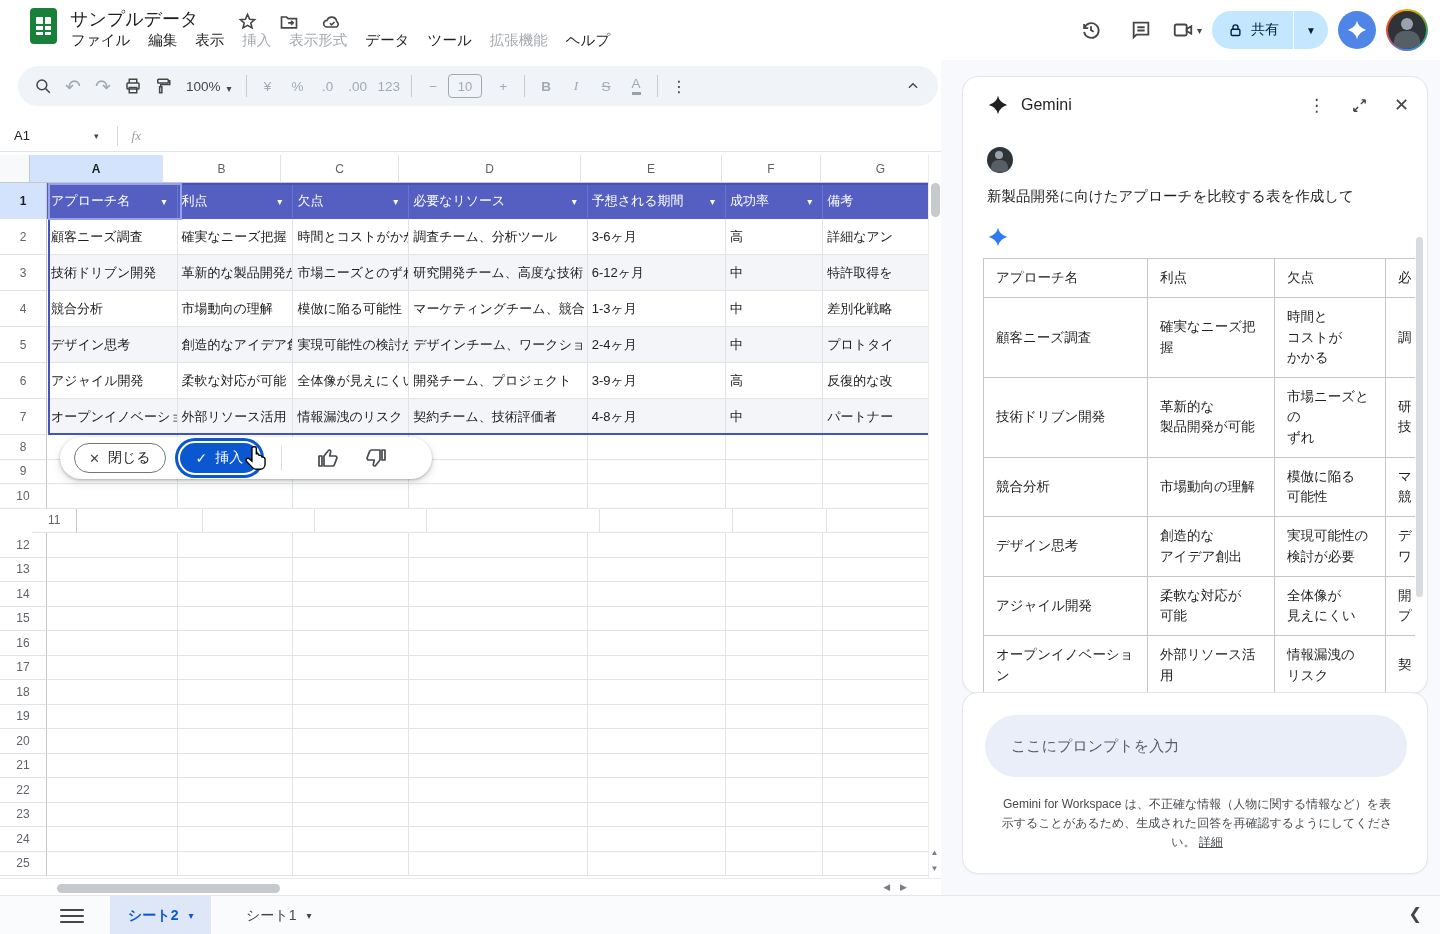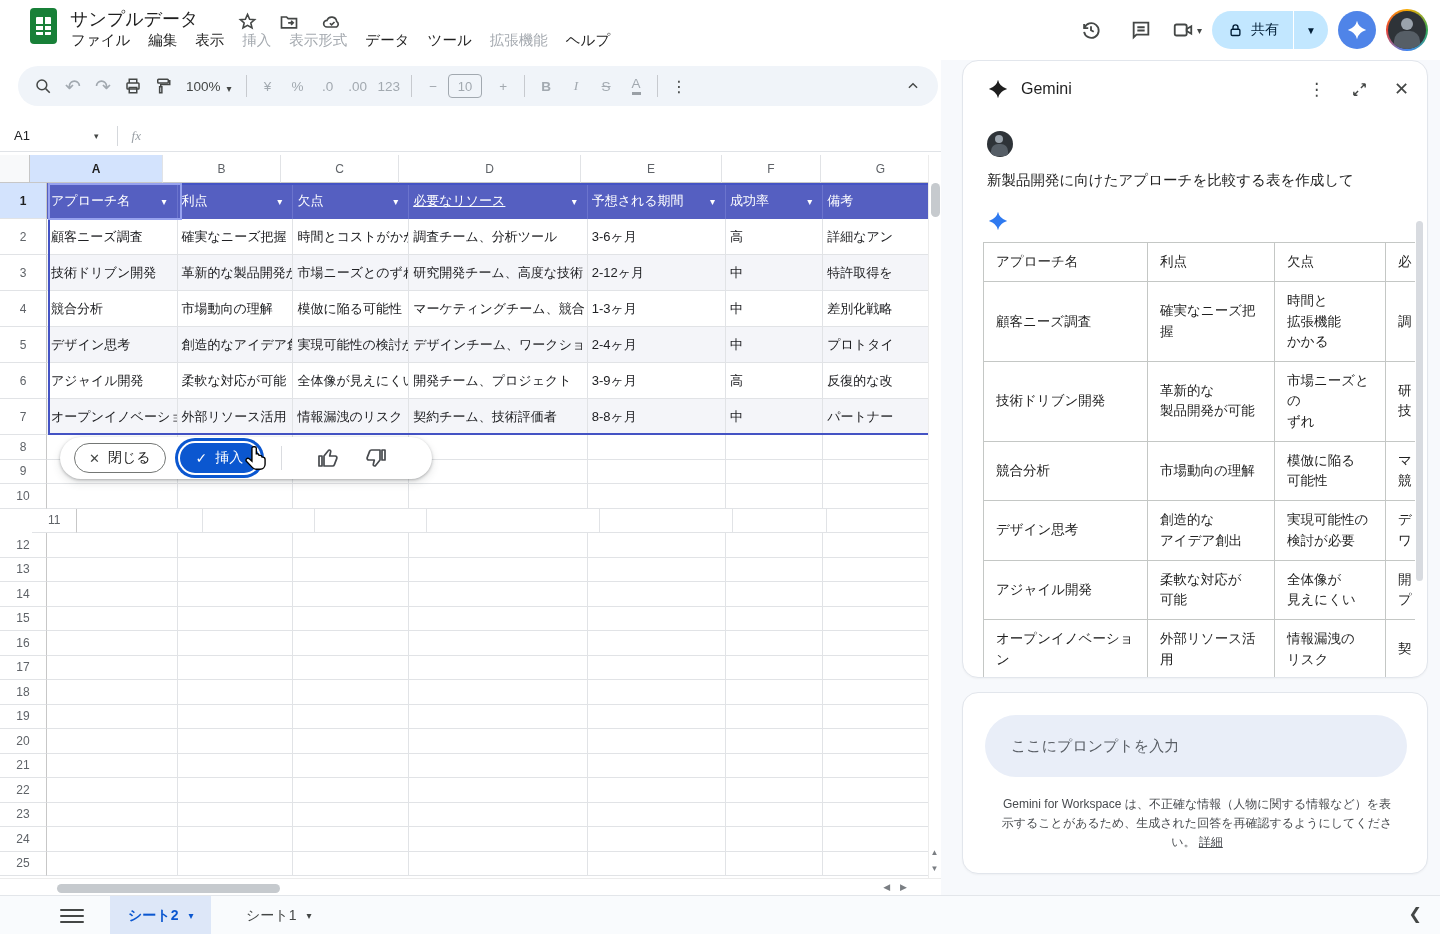--- a/index.html
+++ b/index.html
@@ -104,21 +104,21 @@
     gap:8px; padding:0 16px; font-size:14px; color:#fff; background:#0b57d0;
     box-shadow:0 0 0 2px #fff, 0 0 0 5px #0b57d0; }
   .pill-sep { width:1px; height:24px; background:#dadce0; margin:0 22px; }
   .thumb { width:24px; height:24px; color:#474a4e; margin:0 12px; }
   .hand-cursor { position:absolute; left:183px; top:8px; width:28px; height:30px; z-index:40; }
 
   
   .side-bg { position:absolute; left:941px; top:60px; width:499px; height:835px; background:#f7f9fc; }
   .card { position:absolute; background:#fff; border:1px solid #e2e6ec; border-radius:16px;
           box-shadow:0 1px 2px rgba(0,0,0,.04); }
-  .chat-card { left:962px; top:60px; width:466px; height:618px; overflow:hidden; }
+  .chat-card { left:962px; top:76px; width:466px; height:618px; overflow:hidden; }
   .gem-header { display:flex; align-items:center; height:56px; padding:0 18px 0 24px; }
   .gem-title { font-size:16px; font-weight:500; margin-left:12px; flex:1; color:#1f1f1f; }
   .gem-hicons { display:flex; align-items:center; gap:26px; color:#444746; }
   .user-row { padding:14px 24px 4px; }
   .mini-avatar { width:26px; height:26px; border-radius:50%; background:#2e3338; position:relative; overflow:hidden; }
   .mini-avatar::before { content:""; position:absolute; left:8px; top:4px; width:8px; height:8px; border-radius:50%; background:#9aa3ac; }
   .mini-avatar::after { content:""; position:absolute; left:4px; top:13px; width:17px; height:12px; border-radius:7px 7px 0 0; background:#565e66; }
   .user-prompt { padding:10px 24px 6px; font-size:14.5px; color:#1f1f1f; }
   .resp-row { padding:14px 24px 8px; }
   .gtable-wrap { margin:2px 0 0 20px; width:432px; overflow:hidden; }
@@ -311,21 +311,21 @@
           <span class="filter-chip">▾</span>
         </div>
         <div class="cell" style="width: 118px;">
           <span class="ct">利点</span>
           <span class="filter-chip">▾</span>
         </div>
         <div class="cell" style="width: 118px;">
           <span class="ct">欠点</span>
           <span class="filter-chip">▾</span>
         </div>
-        <div class="cell" style="width: 182px; text-decoration: underline;">
+        <div class="cell" style="width: 182px;">
           <span class="ct">必要なリソース</span>
           <span class="filter-chip">▾</span>
         </div>
         <div class="cell" style="width: 141px;">
           <span class="ct">予想される期間</span>
           <span class="filter-chip">▾</span>
         </div>
         <div class="cell" style="width: 99px;">
           <span class="ct">成功率</span>
           <span class="filter-chip">▾</span>
@@ -366,21 +366,21 @@
         <div class="cell" style="width: 118px;">
           <span class="ct">革新的な製品開発が可能</span>
         </div>
         <div class="cell" style="width: 118px;">
           <span class="ct">市場ニーズとのずれ</span>
         </div>
         <div class="cell" style="width: 182px;">
           <span class="ct">研究開発チーム、高度な技術</span>
         </div>
         <div class="cell" style="width: 141px;">
-          <span class="ct">2-12ヶ月</span>
+          <span class="ct">6-12ヶ月</span>
         </div>
         <div class="cell" style="width: 99px;">
           <span class="ct">中</span>
         </div>
         <div class="cell" style="width: 120px;">
           <span class="ct">特許取得を</span>
         </div>
       </div>
       <div class="g-row" style="height: 36px;">
         <div class="row-num">4</div>
@@ -462,21 +462,21 @@
         <div class="cell" style="width: 118px;">
           <span class="ct">外部リソース活用</span>
         </div>
         <div class="cell" style="width: 118px;">
           <span class="ct">情報漏洩のリスク</span>
         </div>
         <div class="cell" style="width: 182px;">
           <span class="ct">契約チーム、技術評価者</span>
         </div>
         <div class="cell" style="width: 141px;">
-          <span class="ct">8-8ヶ月</span>
+          <span class="ct">4-8ヶ月</span>
         </div>
         <div class="cell" style="width: 99px;">
           <span class="ct">中</span>
         </div>
         <div class="cell" style="width: 120px;">
           <span class="ct">パートナー</span>
         </div>
       </div>
       <div class="g-row" style="height: 24.5px;">
         <div class="row-num">8</div>
@@ -731,21 +731,21 @@
       <div class="gt-row gt-head">
         <div class="gt-cell" style="width: 165px;">アプローチ名</div>
         <div class="gt-cell" style="width: 127px;">利点</div>
         <div class="gt-cell" style="width: 111px;">欠点</div>
         <div class="gt-cell" style="width: 140px;">必</div>
       </div>
       <div class="gt-row">
         <div class="gt-cell" style="width: 165px;">顧客ニーズ調査</div>
         <div class="gt-cell" style="width: 127px;">確実なニーズ把握</div>
         <div class="gt-cell" style="width: 111px;">時間と
-拡張機能
+コストが
 かかる</div>
         <div class="gt-cell" style="width: 140px;">調</div>
       </div>
       <div class="gt-row">
         <div class="gt-cell" style="width: 165px;">技術ドリブン開発</div>
         <div class="gt-cell" style="width: 127px;">革新的な
 製品開発が可能</div>
         <div class="gt-cell" style="width: 111px;">市場ニーズとの
 ずれ</div>
         <div class="gt-cell" style="width: 140px;">研

